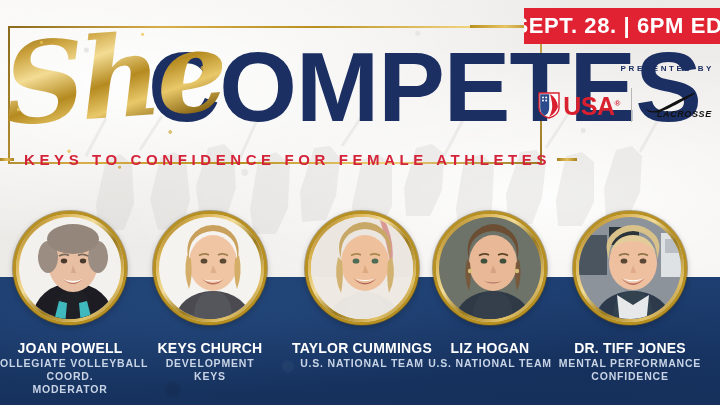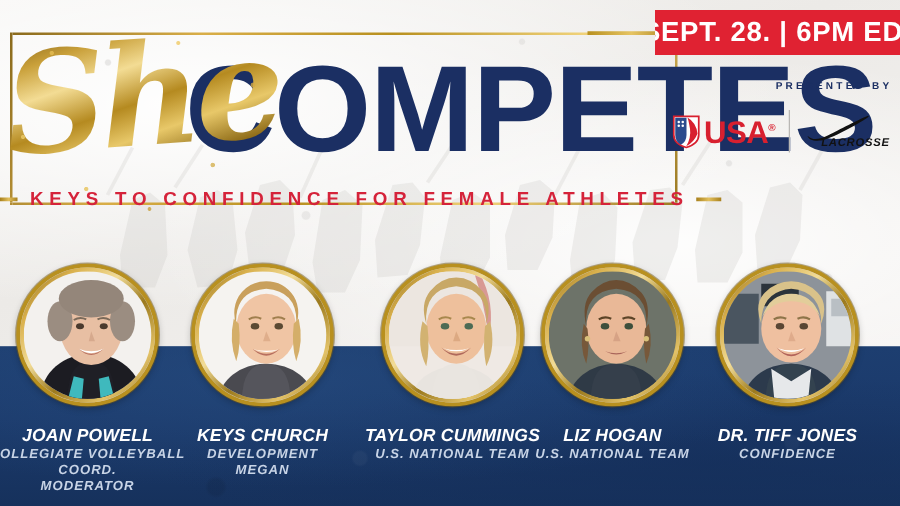--- a/index.html
+++ b/index.html
@@ -164,21 +164,21 @@
   }
   .nike{display:flex;flex-direction:column;gap:0;}
   .nike-lx{
     font-family:"Liberation Sans Narrow","Liberation Sans", sans-serif;
     font-weight:700;font-style:italic;font-size:9px;letter-spacing:.6px;
     color:#111111;margin-top:-4px;margin-left:14px;
   }
 
   
   .speakers{
-    position:absolute;left:0;top:0;width:720px;height:342px;z-index:9;font-style:italic;
+    position:absolute;left:0;top:0;width:720px;height:342px;z-index:9;
   }
   .speaker{position:absolute;top:0;width:140px;height:405px;}
   .portrait{
     position:absolute;top:211px;left:13px;width:114px;height:114px;
     border-radius:50%;
     border:3px solid #b8901f;
     box-sizing:border-box;
     overflow:hidden;
     background:#cfcac4;
     box-shadow:0 0 0 1px rgba(120,92,22,.5), 0 2px 6px rgba(0,0,0,.25);
@@ -333,21 +333,21 @@
             <path d="M59 38 q5 -2.5 10 0.5" stroke="#a07f4e" stroke-width="1.6" fill="none"></path>
             <path d="M54 48 l-2.5 8 h6z" fill="#dfae8b"></path>
             <path d="M43 62 q11 8 22 0 q-11 11 -22 0z" fill="#b8705f"></path>
             <path d="M44 62.5 q10 4 20 0 q-10 2 -20 0z" fill="#ffffff"></path>
           </svg>
         </div>
       </div>
       <div class="name">KEYS CHURCH</div>
       <div class="title">
         <span class="l2">DEVELOPMENT</span>
-        <span class="l2">MEGAN</span>
+        <span class="l2">KEYS</span>
       </div>
     </div>
 
     <div class="speaker" style="left:292px;">
       <div class="portrait">
         <div class="ring"></div>
         <div class="inner">
           <svg viewBox="0 0 108 108" width="108" height="108">
             <rect width="108" height="108" fill="#efe9e4"></rect>
             <path d="M0 0 h108 v60 h-108z" fill="#ece6e0"></path>
@@ -424,18 +424,19 @@
             <path d="M40 38.5 q5 -3 10 -0.5" stroke="#8e7449" stroke-width="1.7" fill="none"></path>
             <path d="M59 38 q5 -2.5 10 0.5" stroke="#8e7449" stroke-width="1.7" fill="none"></path>
             <path d="M54 48 l-2.5 8 h6z" fill="#dfab8b"></path>
             <path d="M42 61 q12 11 24 0 q-12 14 -24 0z" fill="#b2635a"></path>
             <path d="M43.5 61.5 q10.5 6 21 0 q-10.5 3.5 -21 0z" fill="#ffffff"></path>
           </svg>
         </div>
       </div>
       <div class="name">DR. TIFF JONES</div>
       <div class="title">
+        <span class="l2">MENTAL PERFORMANCE</span>
         <span class="l2">CONFIDENCE</span>
       </div>
     </div>
 
   </div>
 </div>
 
 </body></html>

